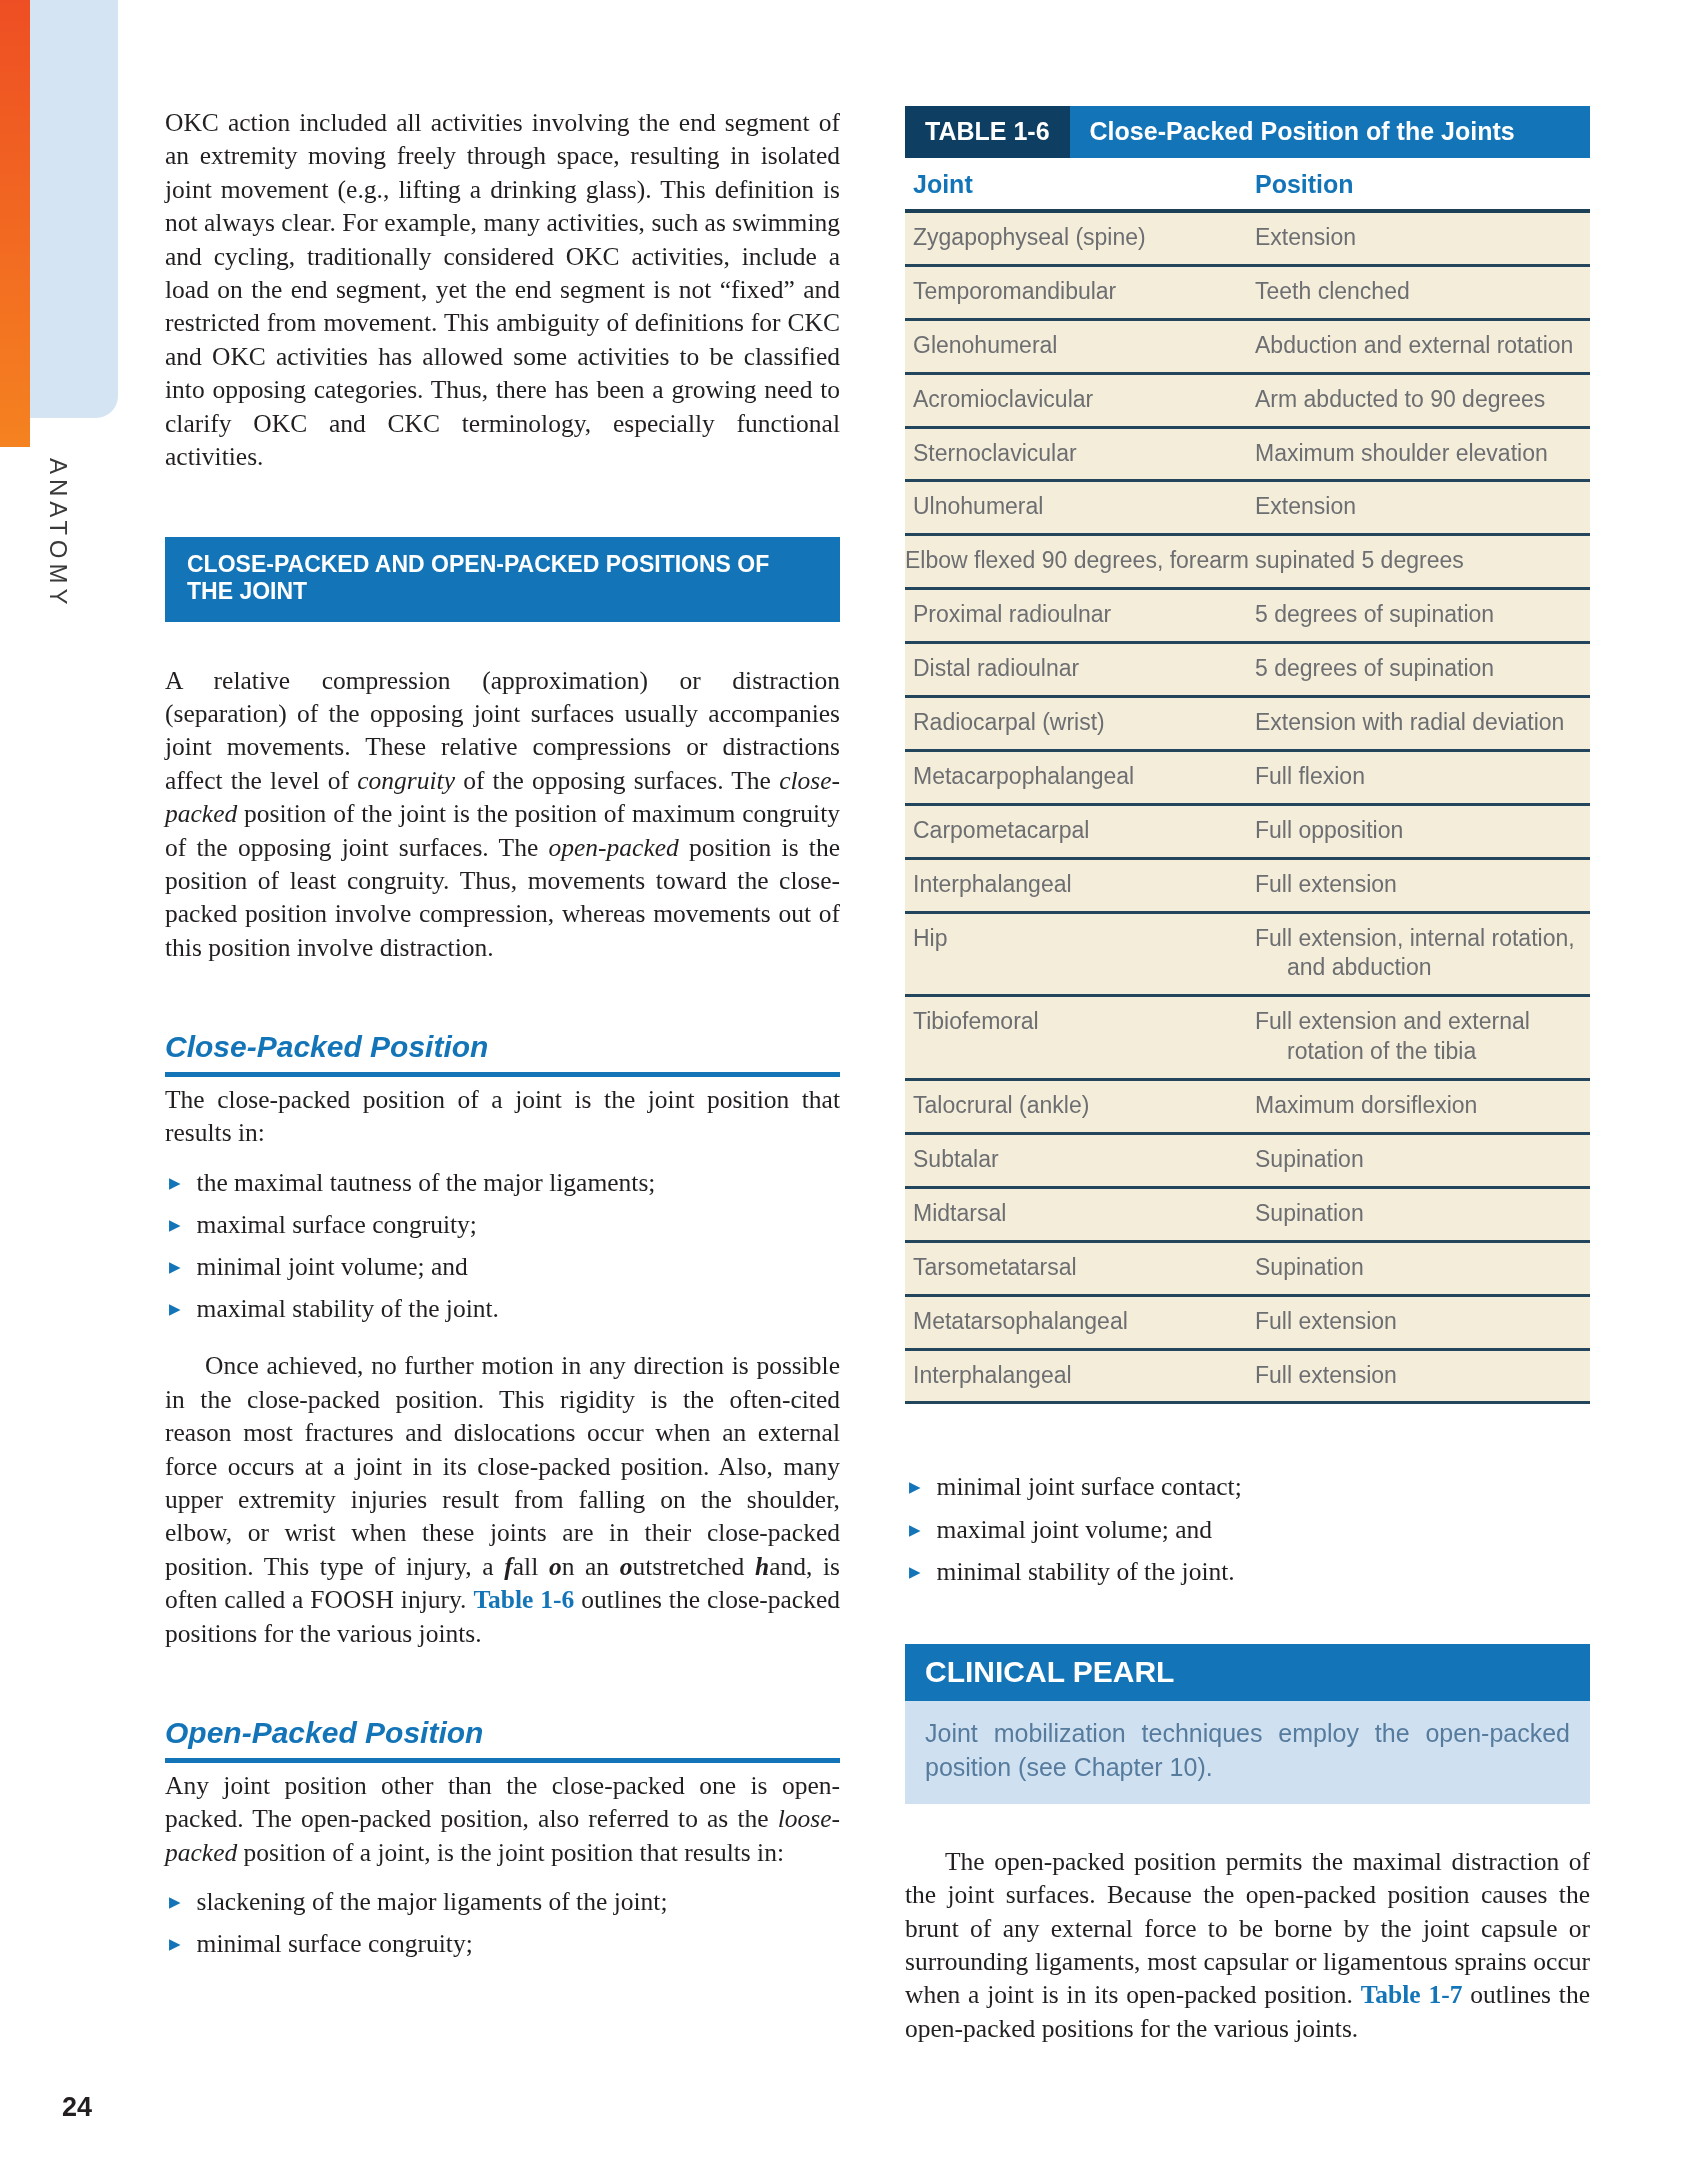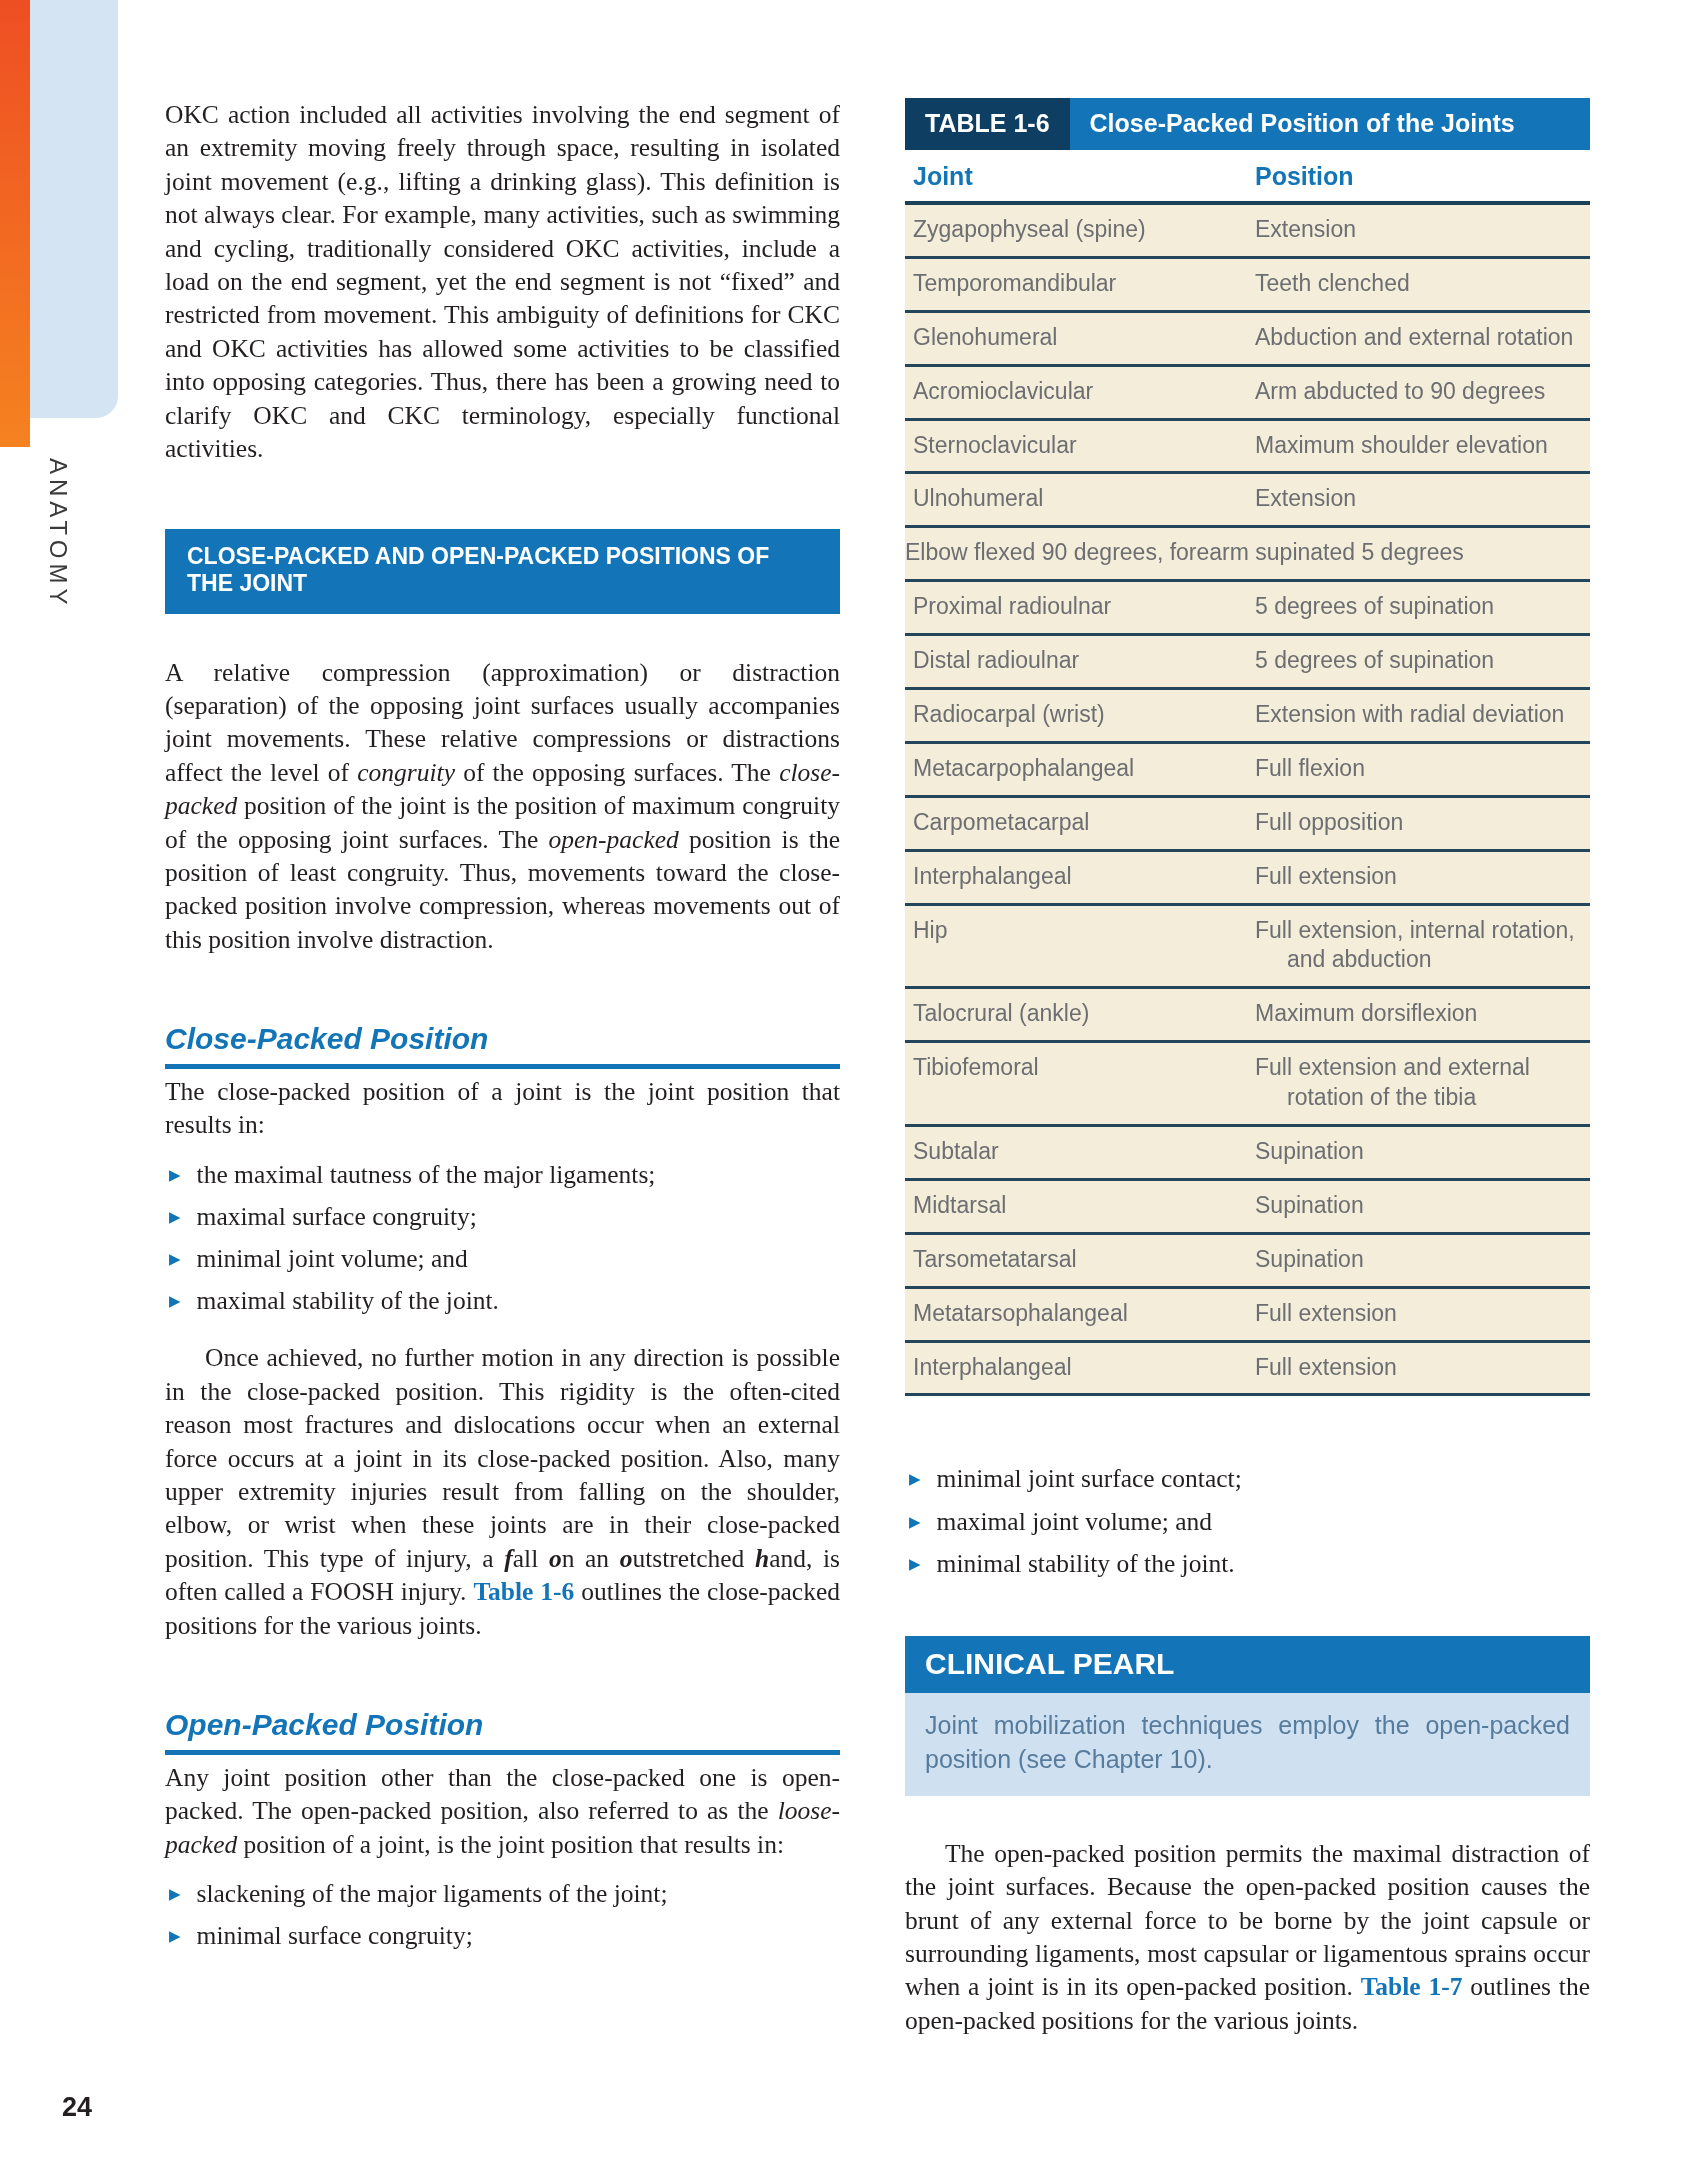--- a/index.html
+++ b/index.html
@@ -20,21 +20,21 @@
   .side-label {
     position:absolute; left:44px; top:458px;
     writing-mode:vertical-rl; font-family:"Liberation Sans", sans-serif;
     font-size:24px; letter-spacing:5px; color:#3a3a3c;
   }
   .page-number {
     position:absolute; left:62px; bottom:52px;
     font-family:"Liberation Sans", sans-serif; font-weight:bold; font-size:27px;
   }
   
-  .columns { position:absolute; left:165px; top:98px; width:1425px; display:flex; gap:65px; }
+  .columns { position:absolute; left:165px; top:106px; width:1425px; display:flex; gap:65px; }
   .col-left { width:675px; }
   .col-right { width:685px; }
 
   p.body { font-size:25.5px; line-height:1.31; text-align:justify; }
   .indent { text-indent:40px; }
 
   .section-header {
     margin:64px 0 42px; background:#1375b8; color:#ffffff;
     font-family:"Liberation Sans", sans-serif; font-weight:bold;
     font-size:23px; line-height:1.18; padding:14px 22px 16px;
@@ -220,27 +220,27 @@
               <div class="c1">Interphalangeal</div>
               <div class="c2">Full extension</div>
             </div>
 
             <div class="trow">
               <div class="c1">Hip</div>
               <div class="c2">Full extension, internal rotation, and abduction</div>
             </div>
 
             <div class="trow">
+              <div class="c1">Tibiofemoral</div>
+              <div class="c2">Full extension and external rotation of the tibia</div>
+            </div>
+
+            <div class="trow">
               <div class="c1">Talocrural (ankle)</div>
               <div class="c2">Maximum dorsiflexion</div>
-            </div>
-
-            <div class="trow">
-              <div class="c1">Tibiofemoral</div>
-              <div class="c2">Full extension and external rotation of the tibia</div>
             </div>
 
             <div class="trow">
               <div class="c1">Subtalar</div>
               <div class="c2">Supination</div>
             </div>
 
             <div class="trow">
               <div class="c1">Midtarsal</div>
               <div class="c2">Supination</div>

